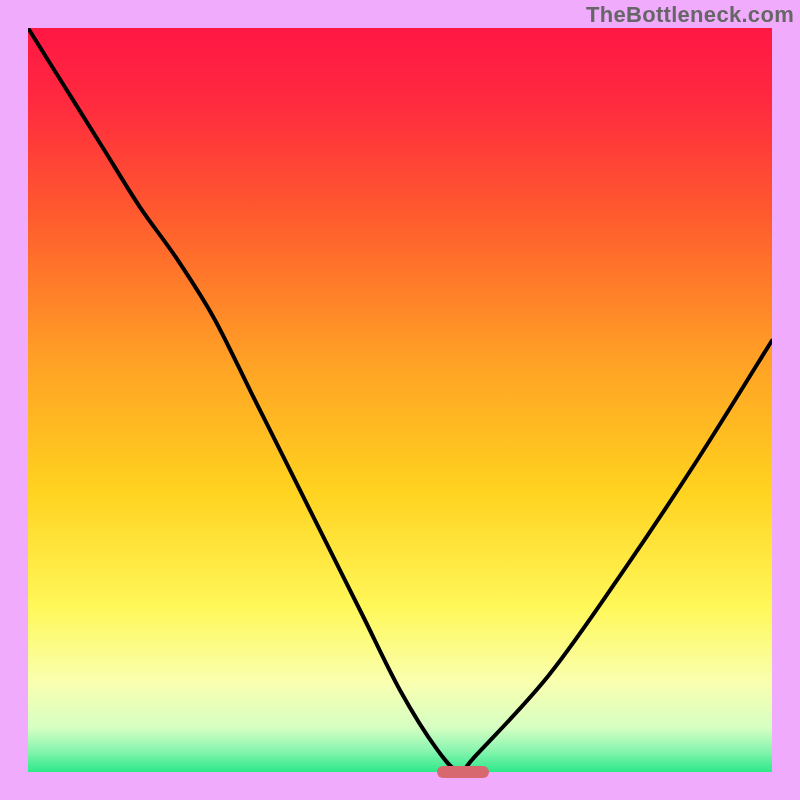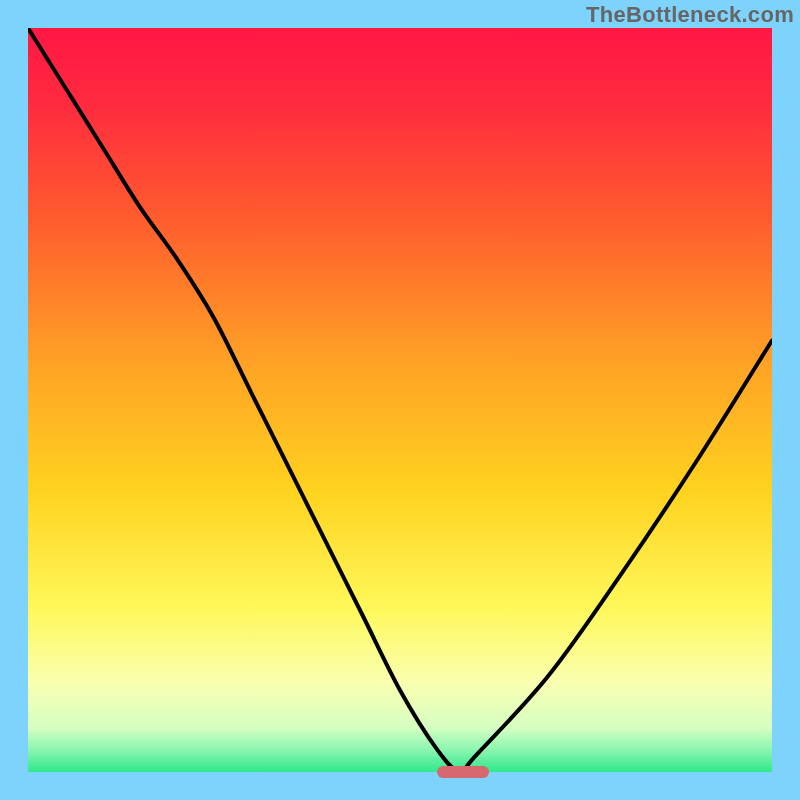--- a/index.html
+++ b/index.html
@@ -8,21 +8,21 @@
     width: 800px;
     height: 800px;
     overflow: hidden;
     background: #000;
     font-family: Arial, Helvetica, sans-serif;
   }
   .frame {
     position: relative;
     width: 800px;
     height: 800px;
-    background: #7dd3fc;
+    background: #f0abfc;
   }
   .watermark {
     position: absolute;
     top: 2px;
     right: 6px;
     color: #666;
     font-size: 22px;
     font-weight: 600;
     letter-spacing: 0.3px;
     z-index: 20;

